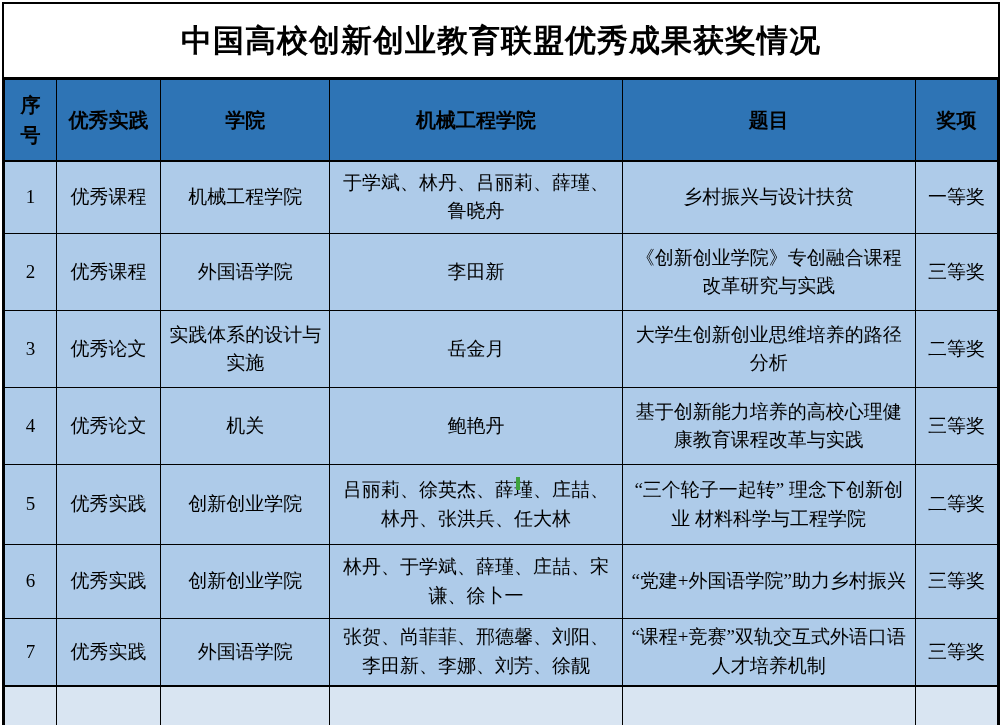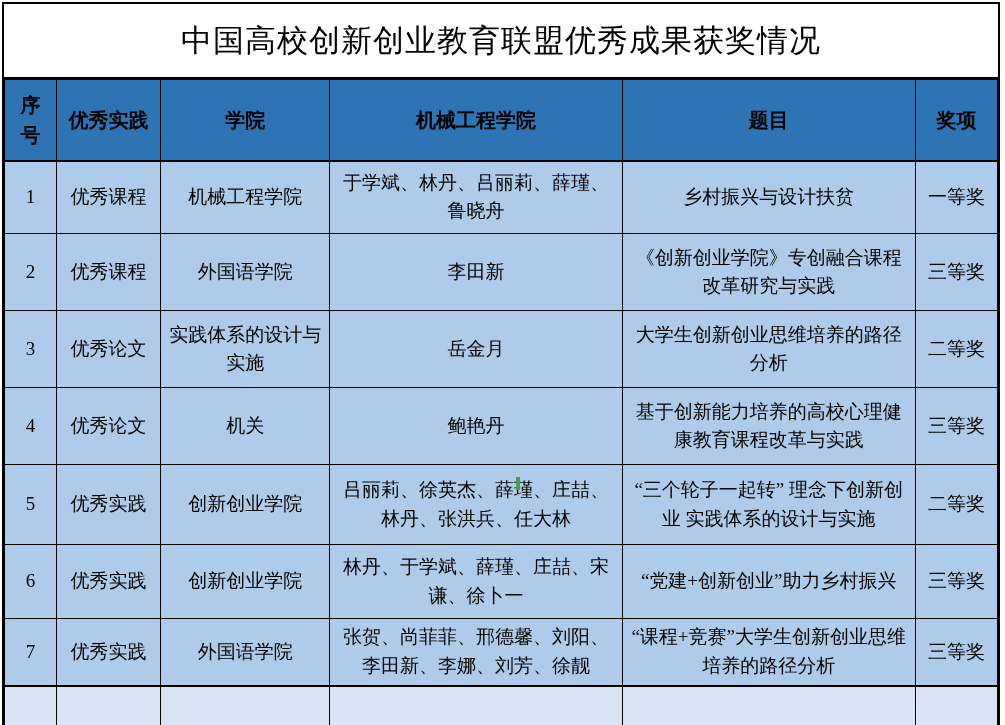--- a/index.html
+++ b/index.html
@@ -15,21 +15,21 @@
     position:absolute;left:2px;top:2px;
     width:998px;
     border:2px solid #000000;
     box-sizing:border-box;
     background:#ffffff;
   }
   .title-cell{
     height:73px;
     border-bottom:2px solid #000000;
     display:flex;align-items:center;justify-content:center;
-    font-size:31px;font-weight:normal;
+    font-size:31px;font-weight:bold;
     letter-spacing:1px;
     background:#ffffff;
   }
   table.awards{
     border-collapse:collapse;
     table-layout:fixed;
     width:100%;
   }
   table.awards col.c-seq{width:52px;}
   table.awards col.c-type{width:104px;}
@@ -130,37 +130,37 @@
     <td>机关</td>
     <td>鲍艳丹</td>
     <td>基于创新能力培养的高校心理健康教育课程改革与实践</td>
     <td>三等奖</td>
   </tr>
           <tr>
     <td>5</td>
     <td>优秀实践</td>
     <td>创新创业学院</td>
     <td>吕丽莉、徐英杰、薛瑾、庄喆、林丹、张洪兵、任大林</td>
-    <td>“三个轮子一起转” 理念下创新创业 实践体系的设计与实施</td>
+    <td>“三个轮子一起转” 理念下创新创业 材料科学与工程学院</td>
     <td>二等奖</td>
   </tr>
           <tr>
     <td>6</td>
     <td>优秀实践</td>
     <td>创新创业学院</td>
     <td>林丹、于学斌、薛瑾、庄喆、宋谦、徐卜一</td>
-    <td>“党建+创新创业”助力乡村振兴</td>
+    <td>“党建+外国语学院”助力乡村振兴</td>
     <td>三等奖</td>
   </tr>
           <tr>
     <td>7</td>
     <td>优秀实践</td>
     <td>外国语学院</td>
     <td>张贺、尚菲菲、邢德馨、刘阳、李田新、李娜、刘芳、徐靓</td>
-    <td>“课程+竞赛”大学生创新创业思维培养的路径分析</td>
+    <td>“课程+竞赛”双轨交互式外语口语人才培养机制</td>
     <td>三等奖</td>
   </tr>
           <tr>
     <td></td>
     <td></td>
     <td></td>
     <td></td>
     <td></td>
     <td></td>
   </tr>

